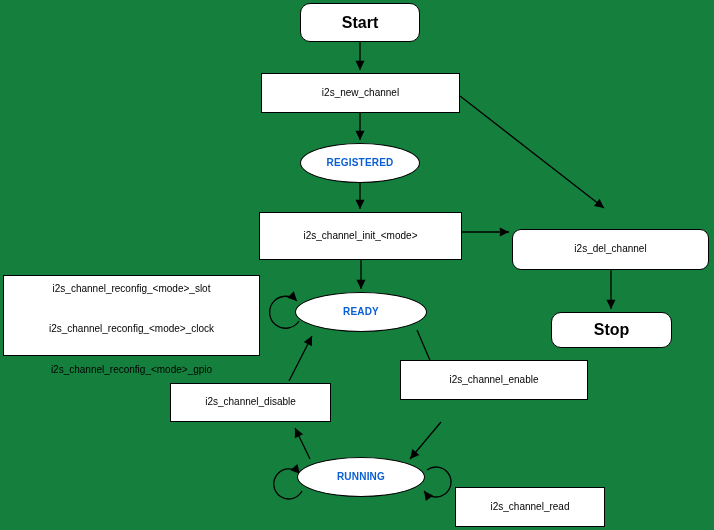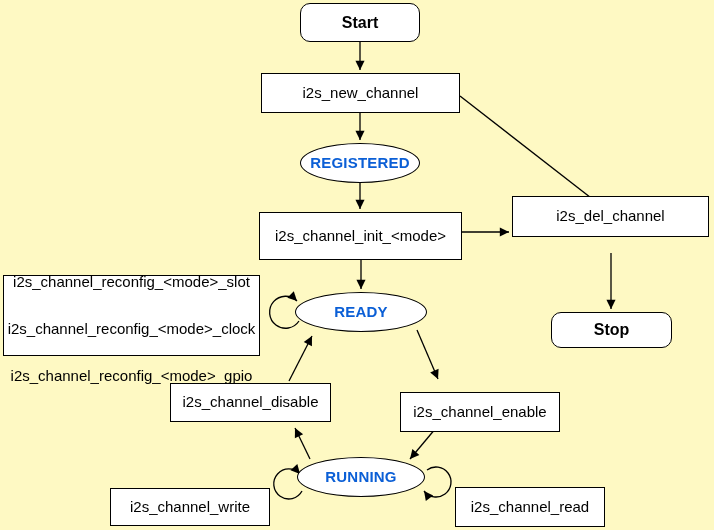--- a/index.html
+++ b/index.html
@@ -5,38 +5,38 @@
   html, body {
     margin: 0;
     padding: 0;
     background: #ffffff;
     font-family: "Liberation Sans", sans-serif;
   }
   .canvas {
     position: relative;
     width: 714px;
     height: 530px;
-    background: #fef9c3;
+    background: #15803d;
     overflow: hidden;
   }
   .edges {
     position: absolute;
     left: 0; top: 0;
     width: 714px; height: 530px;
   }
   .node {
     position: absolute;
     box-sizing: border-box;
     background: #ffffff;
     border: 1.4px solid #000000;
     display: flex;
     align-items: center;
     justify-content: center;
     text-align: center;
-    font-size: 15px;
+    font-size: 10px;
     color: #000000;
     line-height: 1.25;
   }
   .node.rounded { border-radius: 10px; }
   .node.ellipse { border-radius: 50%; text-align: right; }
   .node.terminal { font-weight: bold; font-size: 16px; }
   .node.state {
     font-weight: bold;
     color: #0B5FD6;
     letter-spacing: 0.2px;
@@ -96,21 +96,21 @@
   </div>
 
   <div class="node ellipse state" style="left:300px; top:143px; width:120px; height:40px;">
     <span>REGISTERED</span>
   </div>
 
   <div class="node" style="left:259px; top:212px; width:203px; height:48px;">
     <span>i2s_channel_init_&lt;mode&gt;</span>
   </div>
 
-  <div class="node" style="left:512px; top:196px; width:197px; height:41px;">
+  <div class="node" style="left:512px; top:229px; width:197px; height:41px;border-radius:9px;">
     <span>i2s_del_channel</span>
   </div>
 
   <div class="node rounded terminal" style="left:551px; top:312px; width:121px; height:36px;">
     <span>Stop</span>
   </div>
 
   <div class="node multiline" style="left:3px; top:275px; width:257px; height:81px;">
     <span class="line">i2s_channel_reconfig_&lt;mode&gt;_slot</span>
     <span class="line">i2s_channel_reconfig_&lt;mode&gt;_clock</span>
@@ -118,29 +118,26 @@
   </div>
 
   <div class="node ellipse state" style="left:295px; top:292px; width:132px; height:40px;">
     <span>READY</span>
   </div>
 
   <div class="node" style="left:170px; top:383px; width:161px; height:39px;text-align:right;">
     <span>i2s_channel_disable</span>
   </div>
 
-  <div class="node" style="left:400px; top:392px; width:160px; height:40px;text-align:right;">
+  <div class="node" style="left:400px; top:360px; width:188px; height:40px;text-align:right;">
     <span>i2s_channel_enable</span>
   </div>
 
   <div class="node ellipse state" style="left:297px; top:457px; width:128px; height:40px;">
     <span>RUNNING</span>
   </div>
 
-  <div class="node" style="left:110px; top:488px; width:160px; height:38px;">
-    <span>i2s_channel_write</span>
-  </div>
 
   <div class="node" style="left:455px; top:487px; width:150px; height:40px;">
     <span>i2s_channel_read</span>
   </div>
 
 </div>
 
 </body></html>

